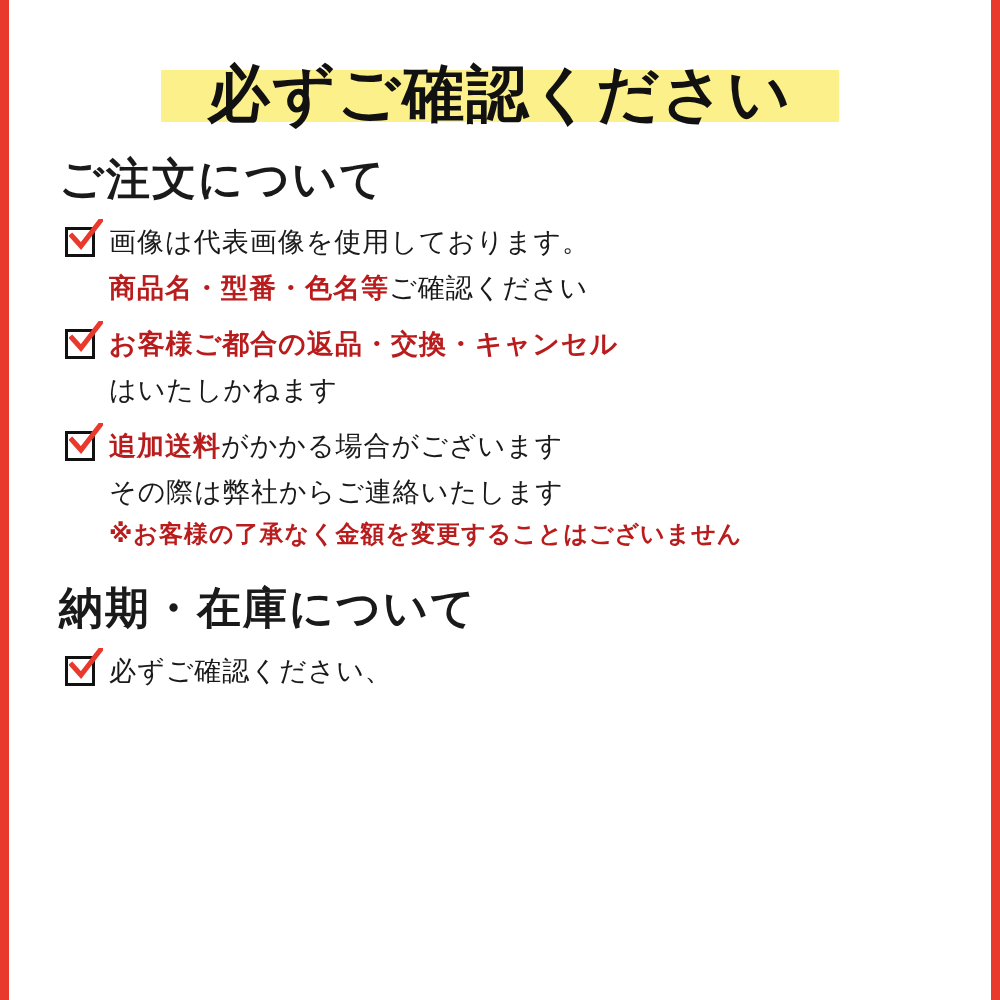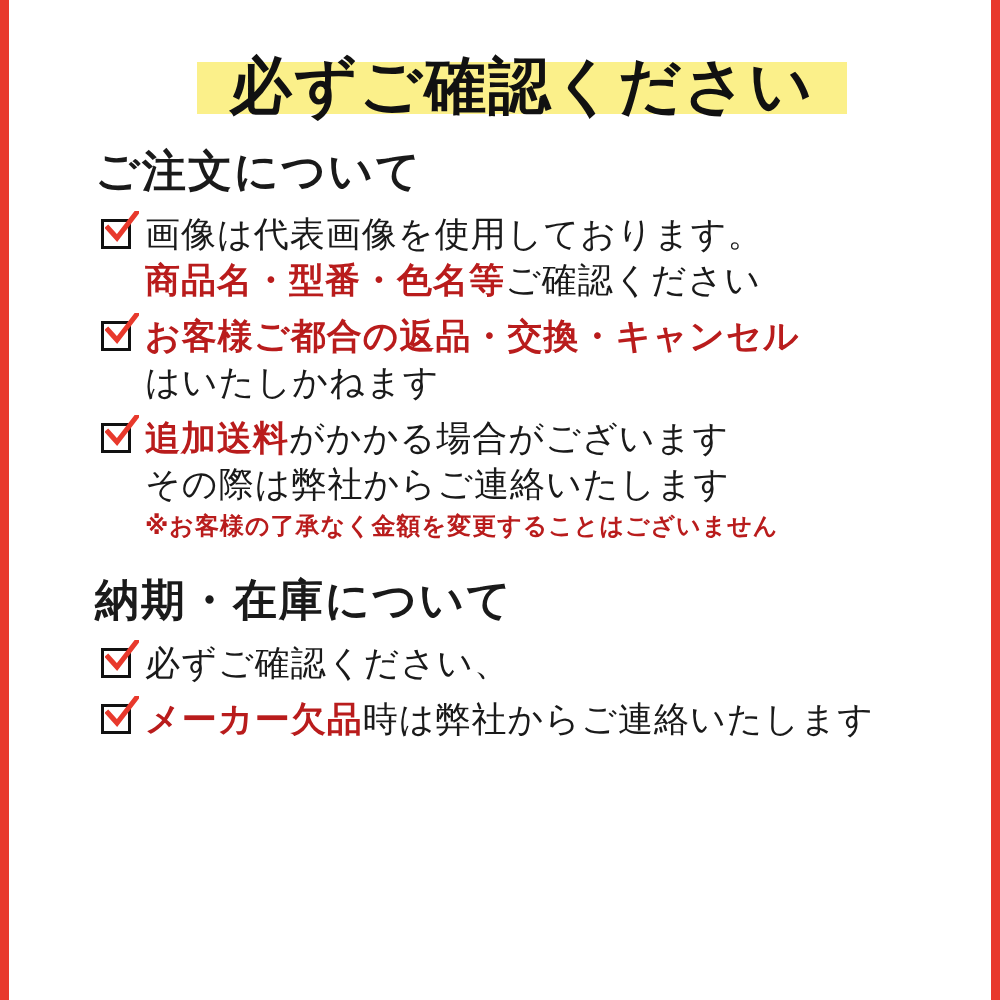--- a/index.html
+++ b/index.html
@@ -26,22 +26,21 @@
   }
   .edge-bar.left  { left: 0; }
   .edge-bar.right { right: 0; }
 
   .page {
     position: absolute;
     left: 9px;
     right: 9px;
     top: 0;
     bottom: 0;
-    padding: 4px;
-    margin-left: 44px;
+    padding: 12px;
   }
 
   
   .title-wrap {
     text-align: center;
     margin-top: 36px;
     height: 92px;
     position: relative;
   }
   .title-highlight {
@@ -101,21 +100,21 @@
     position: absolute;
     left: 4px;
     top: -8px;
     width: 34px;
     height: 34px;
   }
   .item-lines {
     flex: 1 1 auto;
   }
   .line {
-    font-size: 35px;
+    font-size: 27px;
     line-height: 46px;
     letter-spacing: 1px;
     white-space: nowrap;
     font-family: "DejaVu Sans", "Liberation Sans", sans-serif;
   }
   .line.small {
     font-size: 24px;
     line-height: 38px;
   }
   .red {
@@ -207,28 +206,15 @@
           <polyline points="3,17 12,27 32,1" fill="none" stroke="#e8392c" stroke-width="5" stroke-linecap="square" stroke-linejoin="miter"></polyline>
         </svg>
       </span>
       <span class="item-lines">
         <div class="line">
           <span class="blk">必ずご確認ください、</span>
         </div>
       </span>
     </div>
 
-    <div class="item">
-      <span class="check-icon">
-        <span class="box"></span>
-        <svg class="tick" viewBox="0 0 34 34" aria-hidden="true">
-          <polyline points="3,17 12,27 32,1" fill="none" stroke="#e8392c" stroke-width="5" stroke-linecap="square" stroke-linejoin="miter"></polyline>
-        </svg>
-      </span>
-      <span class="item-lines">
-        <div class="line">
-          <span class="red">メーカー欠品</span><span class="blk">時は弊社からご連絡いたします</span>
-        </div>
-      </span>
-    </div>
   </div>
 
 </div>
 
 </body></html>

